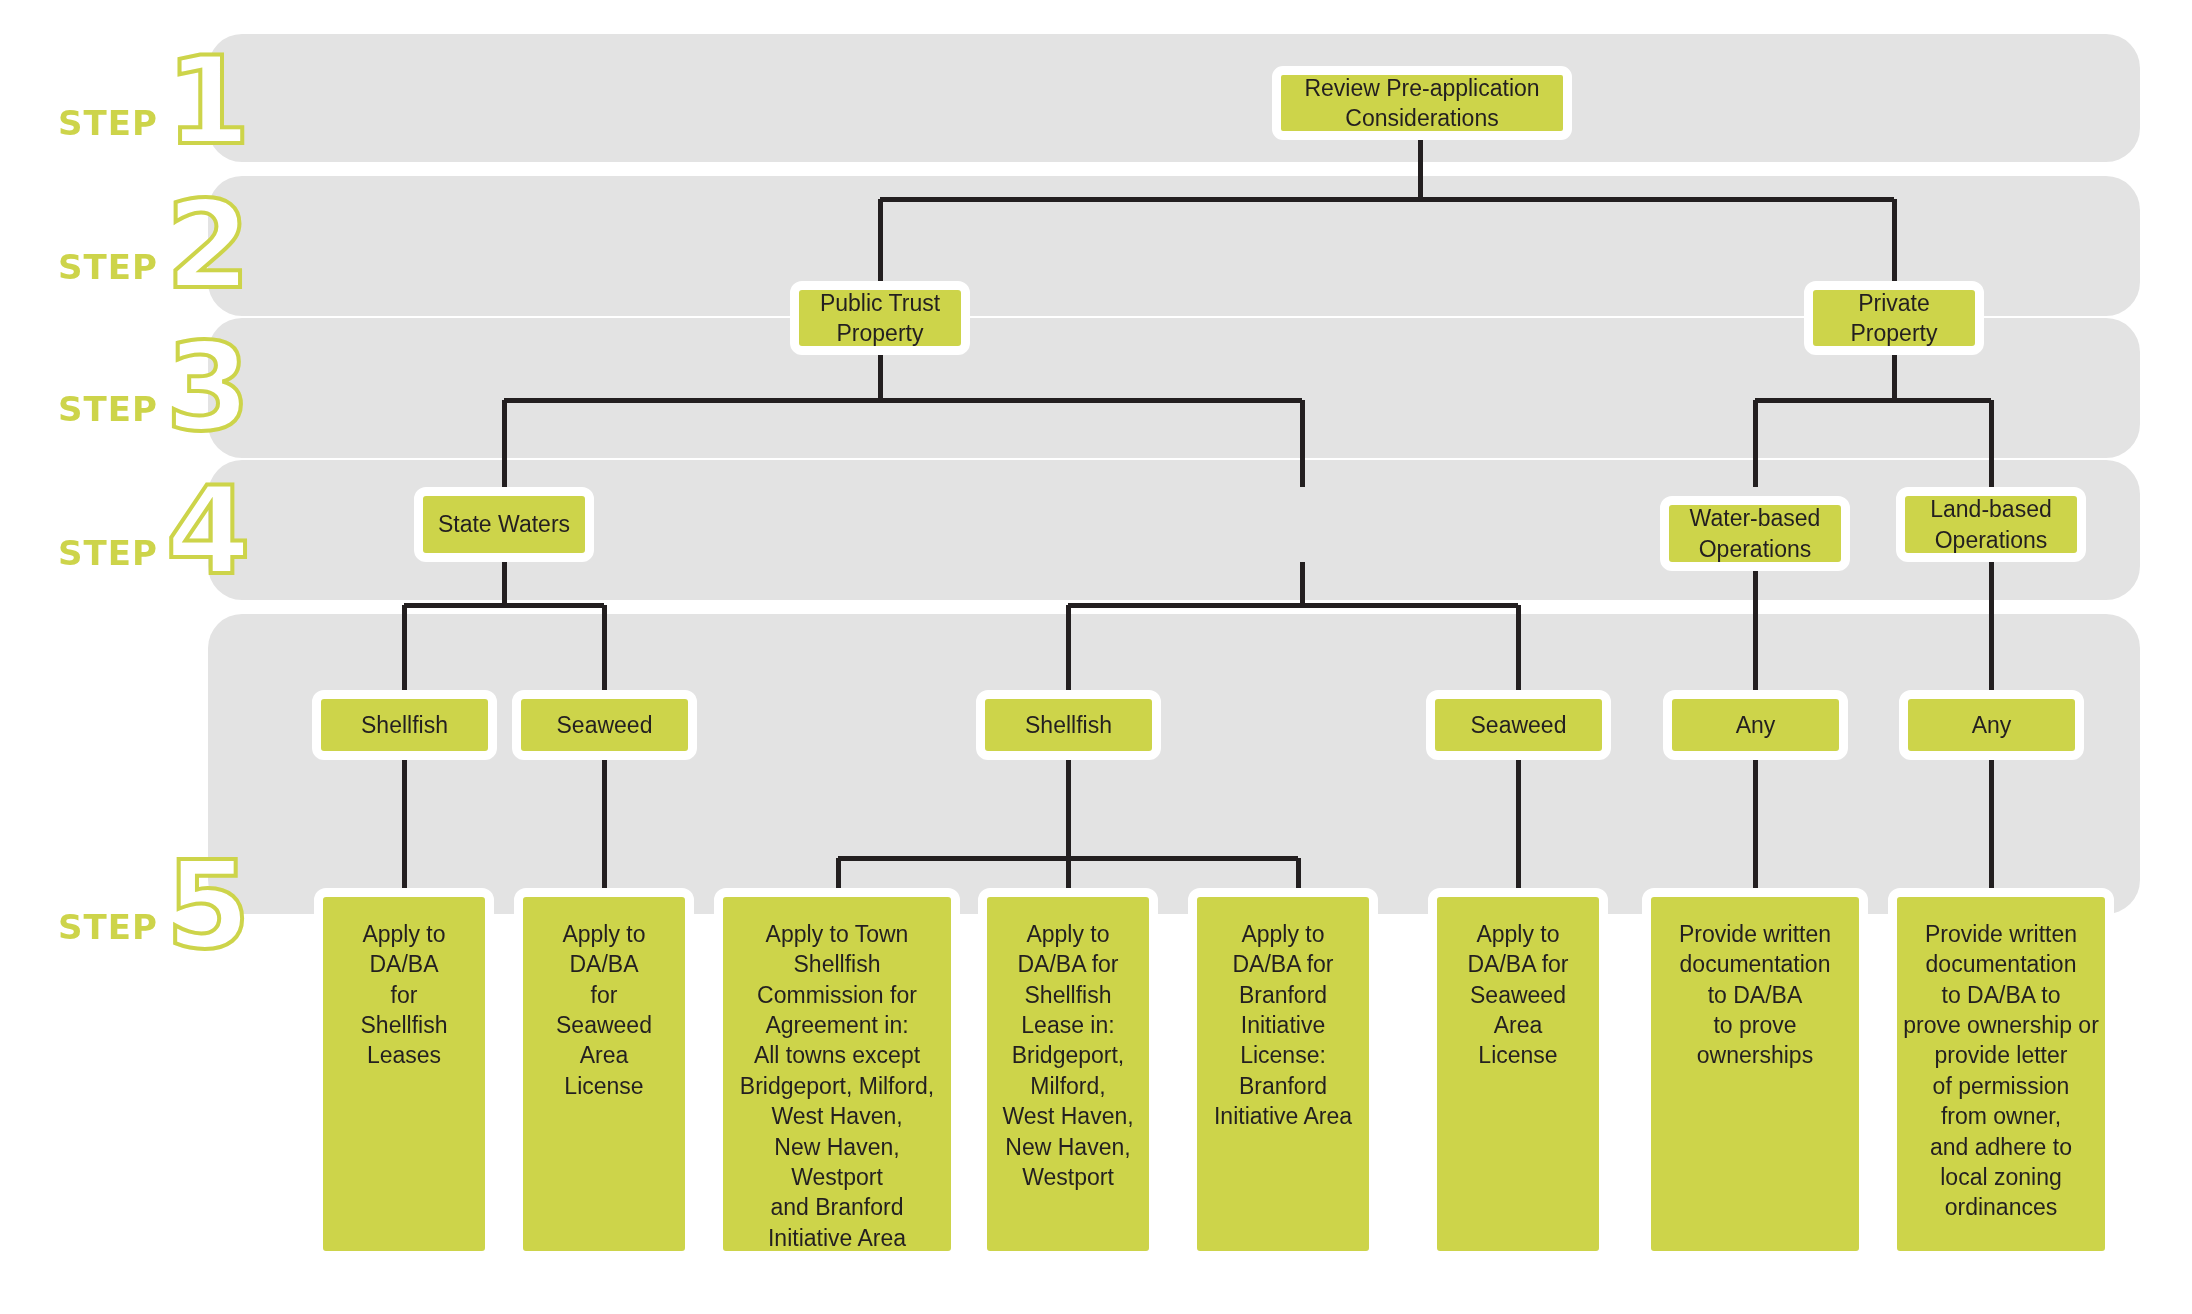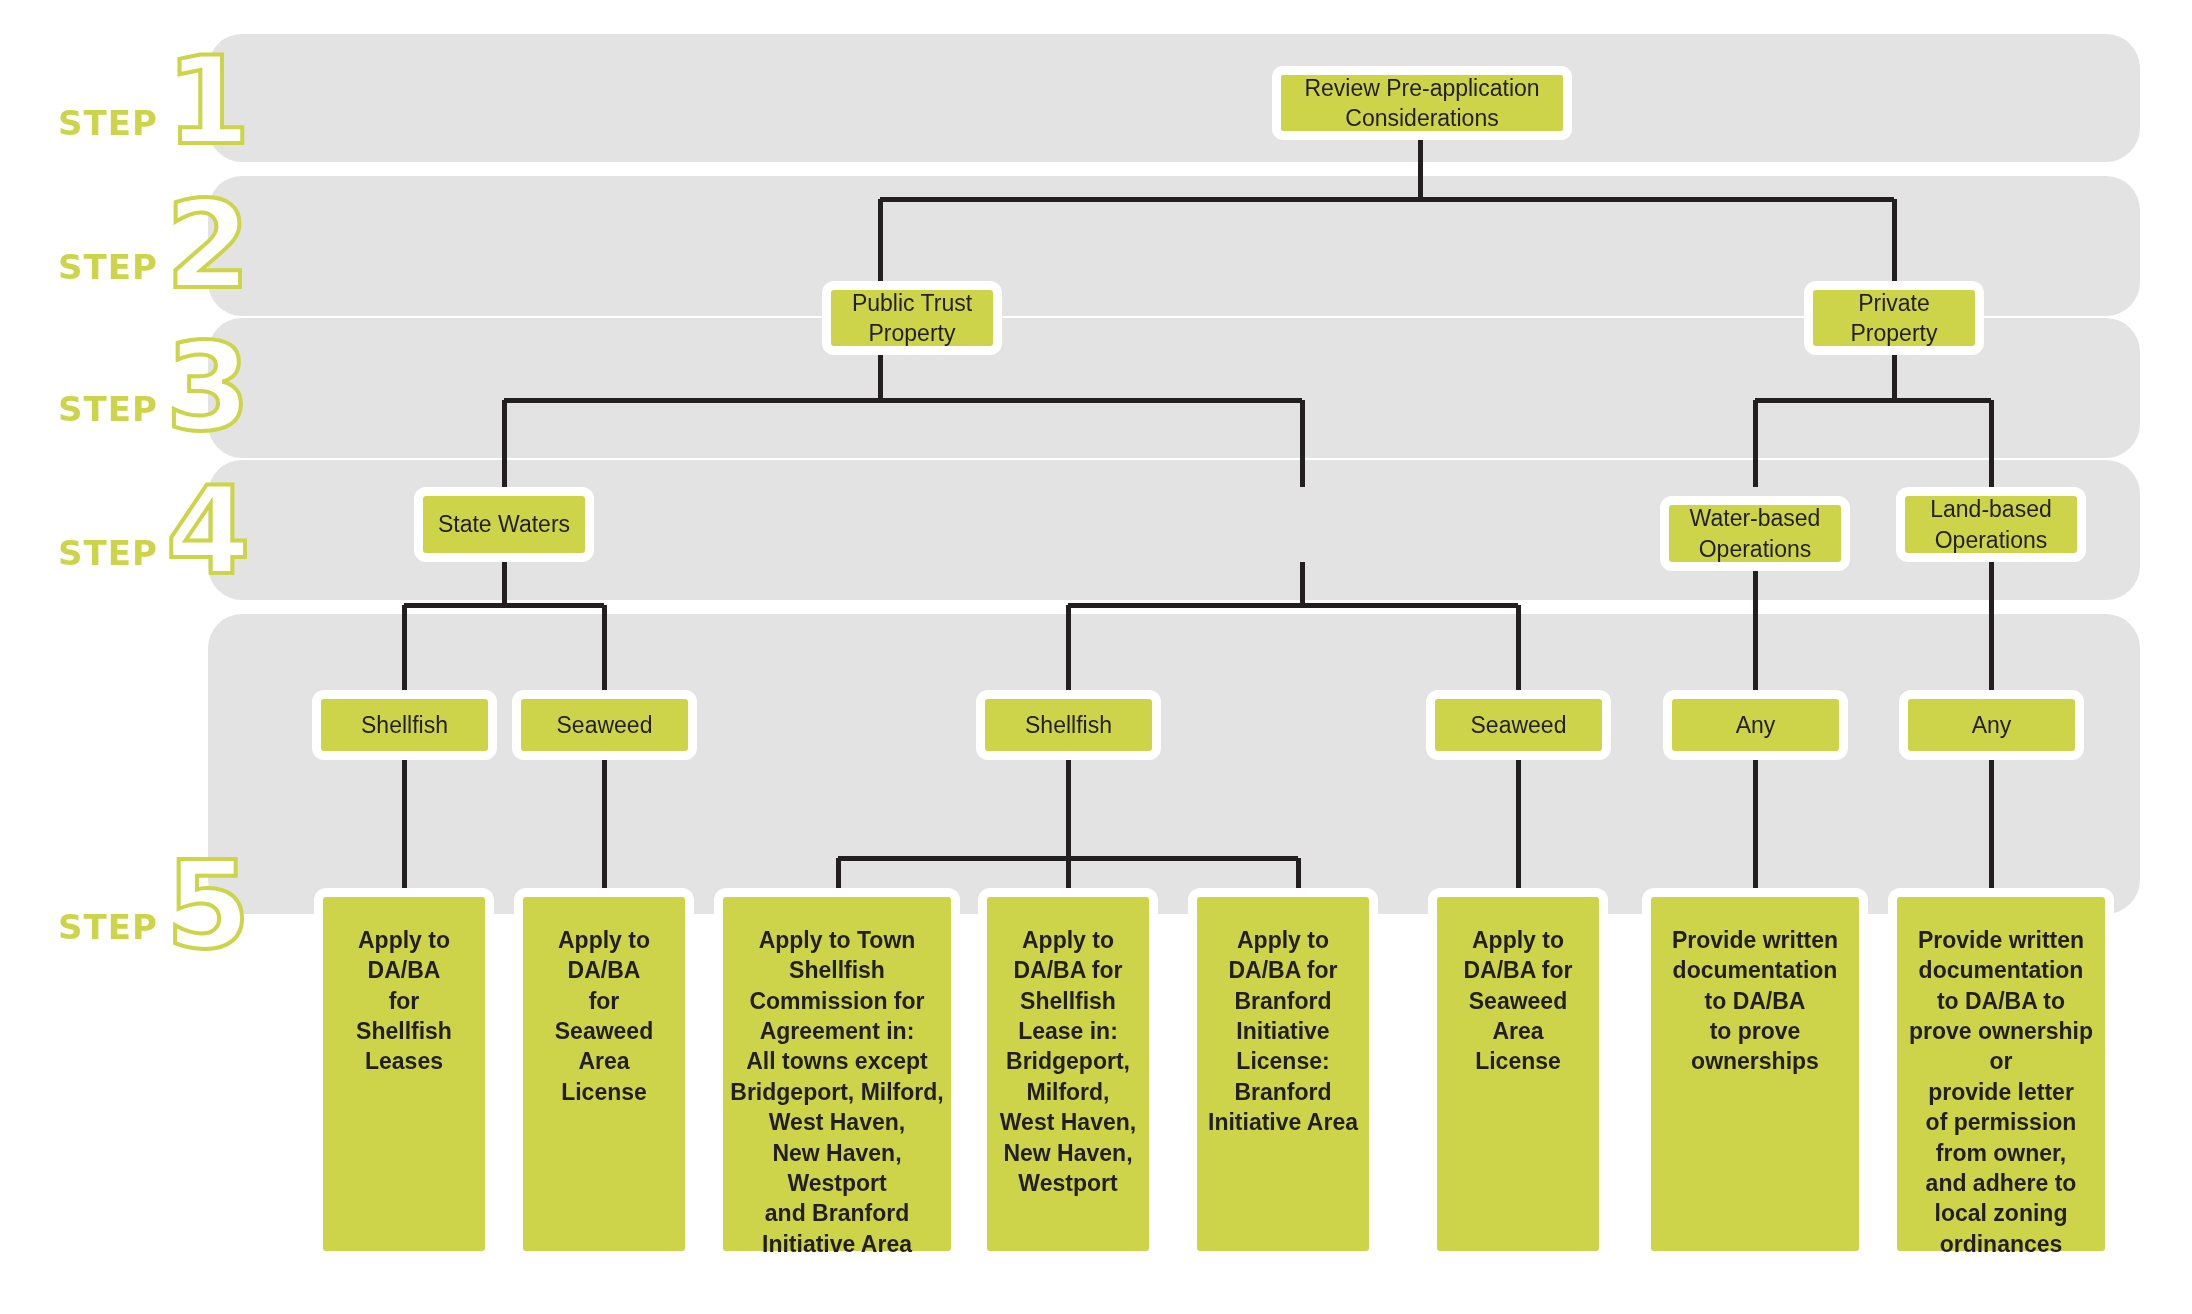--- a/index.html
+++ b/index.html
@@ -79,21 +79,21 @@
     display: flex;
     align-items: flex-start;
     justify-content: center;
     text-align: center;
     font-family: "Liberation Sans", sans-serif;
     font-size: 23px;
     line-height: 1.32;
     white-space: pre-line;
   }
   .node.center-v { align-items: center; }
-  .node.tall { padding-top: 28px; font-weight: bold; }
+  .node.tall { padding-top: 22px; }
 </style>
 </head>
 <body>
 
 <div id="stage">
 
   <div class="band b1"></div>
   <div class="band b2"></div>
   <div class="band b3"></div>
   <div class="band b4"></div>
@@ -161,21 +161,21 @@
       <path d="M838,858 L1298,858"></path>
       <path d="M838,858 L838,888"></path>
       <path d="M1068,858 L1068,888"></path>
       <path d="M1298,858 L1298,888"></path>
     </g>
   </svg>
 
   <div class="node center-v" style="left:1272px; top:66px; width:300px; height:74px;border-radius:11px;">Review Pre-application
 Considerations</div>
 
-  <div class="node center-v" style="left:790px; top:281px; width:180px; height:74px;margin-left:32px;">Public Trust
+  <div class="node center-v" style="left:790px; top:281px; width:180px; height:74px;">Public Trust
 Property</div>
   <div class="node center-v" style="left:1804px; top:281px; width:180px; height:74px;">Private
 Property</div>
 
   <div class="node center-v" style="left:414px; top:487px; width:180px; height:75px;">State Waters</div>
   <div class="node center-v" style="left:1660px; top:496px; width:190px; height:75px;">Water-based
 Operations</div>
   <div class="node center-v" style="left:1896px; top:487px; width:190px; height:75px;">Land-based
 Operations</div>
 

